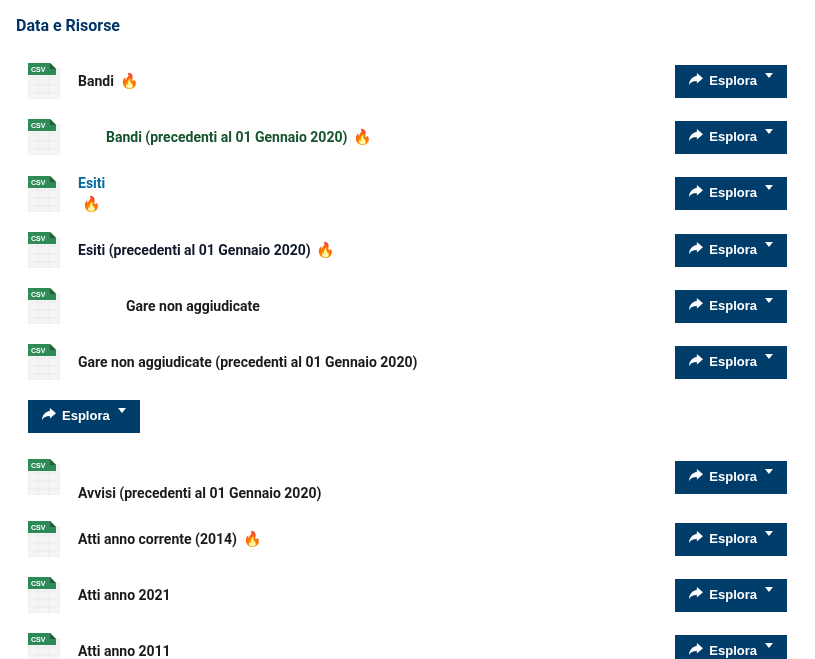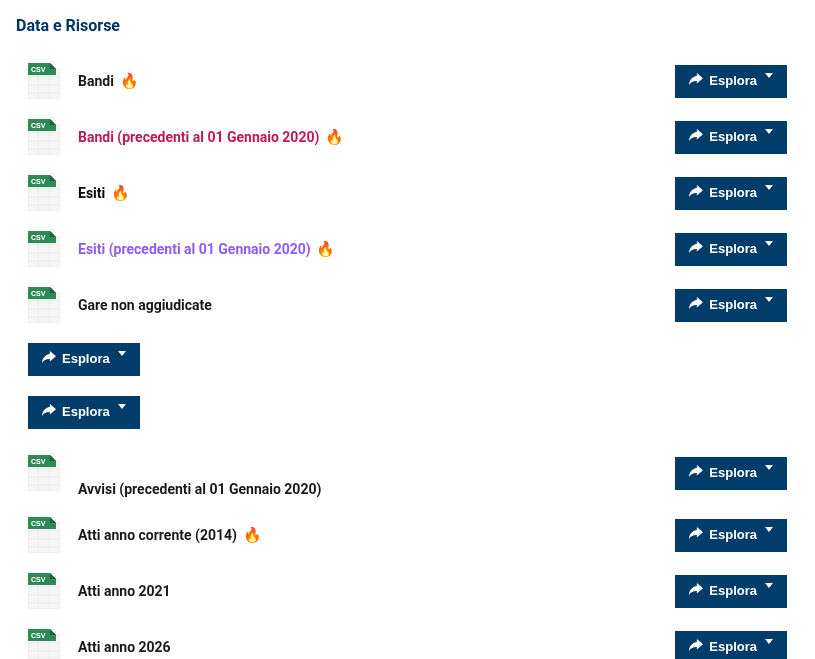--- a/index.html
+++ b/index.html
@@ -117,21 +117,21 @@
     <line x1="0" y1="14" x2="32" y2="14" stroke="#e0e0e0" stroke-width="0.5"></line>
     <line x1="0" y1="22" x2="32" y2="22" stroke="#e0e0e0" stroke-width="0.5"></line>
     <line x1="0" y1="30" x2="32" y2="30" stroke="#e0e0e0" stroke-width="0.5"></line>
     <line x1="10" y1="6" x2="10" y2="36" stroke="#e0e0e0" stroke-width="0.5"></line>
     <line x1="21" y1="6" x2="21" y2="36" stroke="#e0e0e0" stroke-width="0.5"></line>
     <path d="M 0 0 L 22 0 L 28 6 L 28 12 L 0 12 Z" fill="#2e8b57"></path>
     <path d="M 22 0 L 28 6 L 22 6 Z" fill="#1f5f3b"></path>
     <text x="3" y="9" font-size="7" font-weight="bold" fill="#fff" font-family="Arial">CSV</text>
   </svg>
         </div>
-        <a class="resource-title" style="text-decoration: none; color: #be185d;">
+        <a class="resource-title" style="text-decoration: none; color: #14532d; margin-left: 28px;">
           <span>Bandi (precedenti al 01 Gennaio 2020)</span>
           <span class="flame-icon">🔥</span>
         </a>
       </div>
       <button class="explore-btn">
         <span><svg class="share-icon" viewBox="0 0 16 16" fill="#fff">
     <path d="M9 3 L9 0 L16 6 L9 12 L9 9 C4 9 1 11 0 14 C0 8 4 4 9 3 Z"></path>
   </svg></span>
         <span>Esplora</span>
         <span class="caret-icon"></span>
@@ -145,21 +145,21 @@
     <line x1="0" y1="14" x2="32" y2="14" stroke="#e0e0e0" stroke-width="0.5"></line>
     <line x1="0" y1="22" x2="32" y2="22" stroke="#e0e0e0" stroke-width="0.5"></line>
     <line x1="0" y1="30" x2="32" y2="30" stroke="#e0e0e0" stroke-width="0.5"></line>
     <line x1="10" y1="6" x2="10" y2="36" stroke="#e0e0e0" stroke-width="0.5"></line>
     <line x1="21" y1="6" x2="21" y2="36" stroke="#e0e0e0" stroke-width="0.5"></line>
     <path d="M 0 0 L 22 0 L 28 6 L 28 12 L 0 12 Z" fill="#2e8b57"></path>
     <path d="M 22 0 L 28 6 L 22 6 Z" fill="#1f5f3b"></path>
     <text x="3" y="9" font-size="7" font-weight="bold" fill="#fff" font-family="Arial">CSV</text>
   </svg>
         </div>
-        <a class="resource-title" style="text-decoration: none; color: #000000;">
+        <a class="resource-title" style="text-decoration: none; color: #0369a1; flex-direction: column;">
           <span>Esiti</span>
           <span class="flame-icon">🔥</span>
         </a>
       </div>
       <button class="explore-btn">
         <span><svg class="share-icon" viewBox="0 0 16 16" fill="#fff">
     <path d="M9 3 L9 0 L16 6 L9 12 L9 9 C4 9 1 11 0 14 C0 8 4 4 9 3 Z"></path>
   </svg></span>
         <span>Esplora</span>
         <span class="caret-icon"></span>
@@ -173,21 +173,21 @@
     <line x1="0" y1="14" x2="32" y2="14" stroke="#e0e0e0" stroke-width="0.5"></line>
     <line x1="0" y1="22" x2="32" y2="22" stroke="#e0e0e0" stroke-width="0.5"></line>
     <line x1="0" y1="30" x2="32" y2="30" stroke="#e0e0e0" stroke-width="0.5"></line>
     <line x1="10" y1="6" x2="10" y2="36" stroke="#e0e0e0" stroke-width="0.5"></line>
     <line x1="21" y1="6" x2="21" y2="36" stroke="#e0e0e0" stroke-width="0.5"></line>
     <path d="M 0 0 L 22 0 L 28 6 L 28 12 L 0 12 Z" fill="#2e8b57"></path>
     <path d="M 22 0 L 28 6 L 22 6 Z" fill="#1f5f3b"></path>
     <text x="3" y="9" font-size="7" font-weight="bold" fill="#fff" font-family="Arial">CSV</text>
   </svg>
         </div>
-        <a class="resource-title" style="text-decoration: none; color: #8b5cf6;">
+        <a class="resource-title" style="text-decoration: none; color: #0f172a;">
           <span>Esiti (precedenti al 01 Gennaio 2020)</span>
           <span class="flame-icon">🔥</span>
         </a>
       </div>
       <button class="explore-btn">
         <span><svg class="share-icon" viewBox="0 0 16 16" fill="#fff">
     <path d="M9 3 L9 0 L16 6 L9 12 L9 9 C4 9 1 11 0 14 C0 8 4 4 9 3 Z"></path>
   </svg></span>
         <span>Esplora</span>
         <span class="caret-icon"></span>
@@ -201,33 +201,51 @@
     <line x1="0" y1="14" x2="32" y2="14" stroke="#e0e0e0" stroke-width="0.5"></line>
     <line x1="0" y1="22" x2="32" y2="22" stroke="#e0e0e0" stroke-width="0.5"></line>
     <line x1="0" y1="30" x2="32" y2="30" stroke="#e0e0e0" stroke-width="0.5"></line>
     <line x1="10" y1="6" x2="10" y2="36" stroke="#e0e0e0" stroke-width="0.5"></line>
     <line x1="21" y1="6" x2="21" y2="36" stroke="#e0e0e0" stroke-width="0.5"></line>
     <path d="M 0 0 L 22 0 L 28 6 L 28 12 L 0 12 Z" fill="#2e8b57"></path>
     <path d="M 22 0 L 28 6 L 22 6 Z" fill="#1f5f3b"></path>
     <text x="3" y="9" font-size="7" font-weight="bold" fill="#fff" font-family="Arial">CSV</text>
   </svg>
         </div>
+        <a class="resource-title" style="text-decoration: none; color: rgb(26, 26, 26); margin-left: 48px;">
+          <span>Gare non aggiudicate</span>
+        </a>
+      </div>
+      <button class="explore-btn">
+        <span><svg class="share-icon" viewBox="0 0 16 16" fill="#fff">
+    <path d="M9 3 L9 0 L16 6 L9 12 L9 9 C4 9 1 11 0 14 C0 8 4 4 9 3 Z"></path>
+  </svg></span>
+        <span>Esplora</span>
+        <span class="caret-icon"></span>
+      </button>
+    </div>
+    <div class="resource-row">
+      <div class="resource-left">
+        <div class="csv-icon">
+          <svg width="32" height="36" viewBox="0 0 32 36">
+    <rect x="0" y="6" width="32" height="30" fill="#f5f5f5" stroke="#e0e0e0" stroke-width="0.5"></rect>
+    <line x1="0" y1="14" x2="32" y2="14" stroke="#e0e0e0" stroke-width="0.5"></line>
+    <line x1="0" y1="22" x2="32" y2="22" stroke="#e0e0e0" stroke-width="0.5"></line>
+    <line x1="0" y1="30" x2="32" y2="30" stroke="#e0e0e0" stroke-width="0.5"></line>
+    <line x1="10" y1="6" x2="10" y2="36" stroke="#e0e0e0" stroke-width="0.5"></line>
+    <line x1="21" y1="6" x2="21" y2="36" stroke="#e0e0e0" stroke-width="0.5"></line>
+    <path d="M 0 0 L 22 0 L 28 6 L 28 12 L 0 12 Z" fill="#2e8b57"></path>
+    <path d="M 22 0 L 28 6 L 22 6 Z" fill="#1f5f3b"></path>
+    <text x="3" y="9" font-size="7" font-weight="bold" fill="#fff" font-family="Arial">CSV</text>
+  </svg>
+        </div>
         <a class="resource-title" style="text-decoration: none; color: rgb(26, 26, 26);">
-          <span>Gare non aggiudicate</span>
-        </a>
-      </div>
-      <button class="explore-btn">
-        <span><svg class="share-icon" viewBox="0 0 16 16" fill="#fff">
-    <path d="M9 3 L9 0 L16 6 L9 12 L9 9 C4 9 1 11 0 14 C0 8 4 4 9 3 Z"></path>
-  </svg></span>
-        <span>Esplora</span>
-        <span class="caret-icon"></span>
-      </button>
-    </div>
-    <div class="resource-row">
+          <span>Gare non aggiudicate (precedenti al 01 Gennaio 2020)</span>
+        </a>
+      </div>
       <button class="explore-btn">
         <span><svg class="share-icon" viewBox="0 0 16 16" fill="#fff">
     <path d="M9 3 L9 0 L16 6 L9 12 L9 9 C4 9 1 11 0 14 C0 8 4 4 9 3 Z"></path>
   </svg></span>
         <span>Esplora</span>
         <span class="caret-icon"></span>
       </button>
     </div>
     <div class="resource-row">
       <button class="explore-btn">
@@ -329,21 +347,21 @@
     <line x1="0" y1="22" x2="32" y2="22" stroke="#e0e0e0" stroke-width="0.5"></line>
     <line x1="0" y1="30" x2="32" y2="30" stroke="#e0e0e0" stroke-width="0.5"></line>
     <line x1="10" y1="6" x2="10" y2="36" stroke="#e0e0e0" stroke-width="0.5"></line>
     <line x1="21" y1="6" x2="21" y2="36" stroke="#e0e0e0" stroke-width="0.5"></line>
     <path d="M 0 0 L 22 0 L 28 6 L 28 12 L 0 12 Z" fill="#2e8b57"></path>
     <path d="M 22 0 L 28 6 L 22 6 Z" fill="#1f5f3b"></path>
     <text x="3" y="9" font-size="7" font-weight="bold" fill="#fff" font-family="Arial">CSV</text>
   </svg>
         </div>
         <a class="resource-title" style="text-decoration: none; color: rgb(26, 26, 26);">
-          <span>Atti anno 2026</span>
+          <span>Atti anno 2011</span>
         </a>
       </div>
       <button class="explore-btn">
         <span><svg class="share-icon" viewBox="0 0 16 16" fill="#fff">
     <path d="M9 3 L9 0 L16 6 L9 12 L9 9 C4 9 1 11 0 14 C0 8 4 4 9 3 Z"></path>
   </svg></span>
         <span>Esplora</span>
         <span class="caret-icon"></span>
       </button>
     </div>

